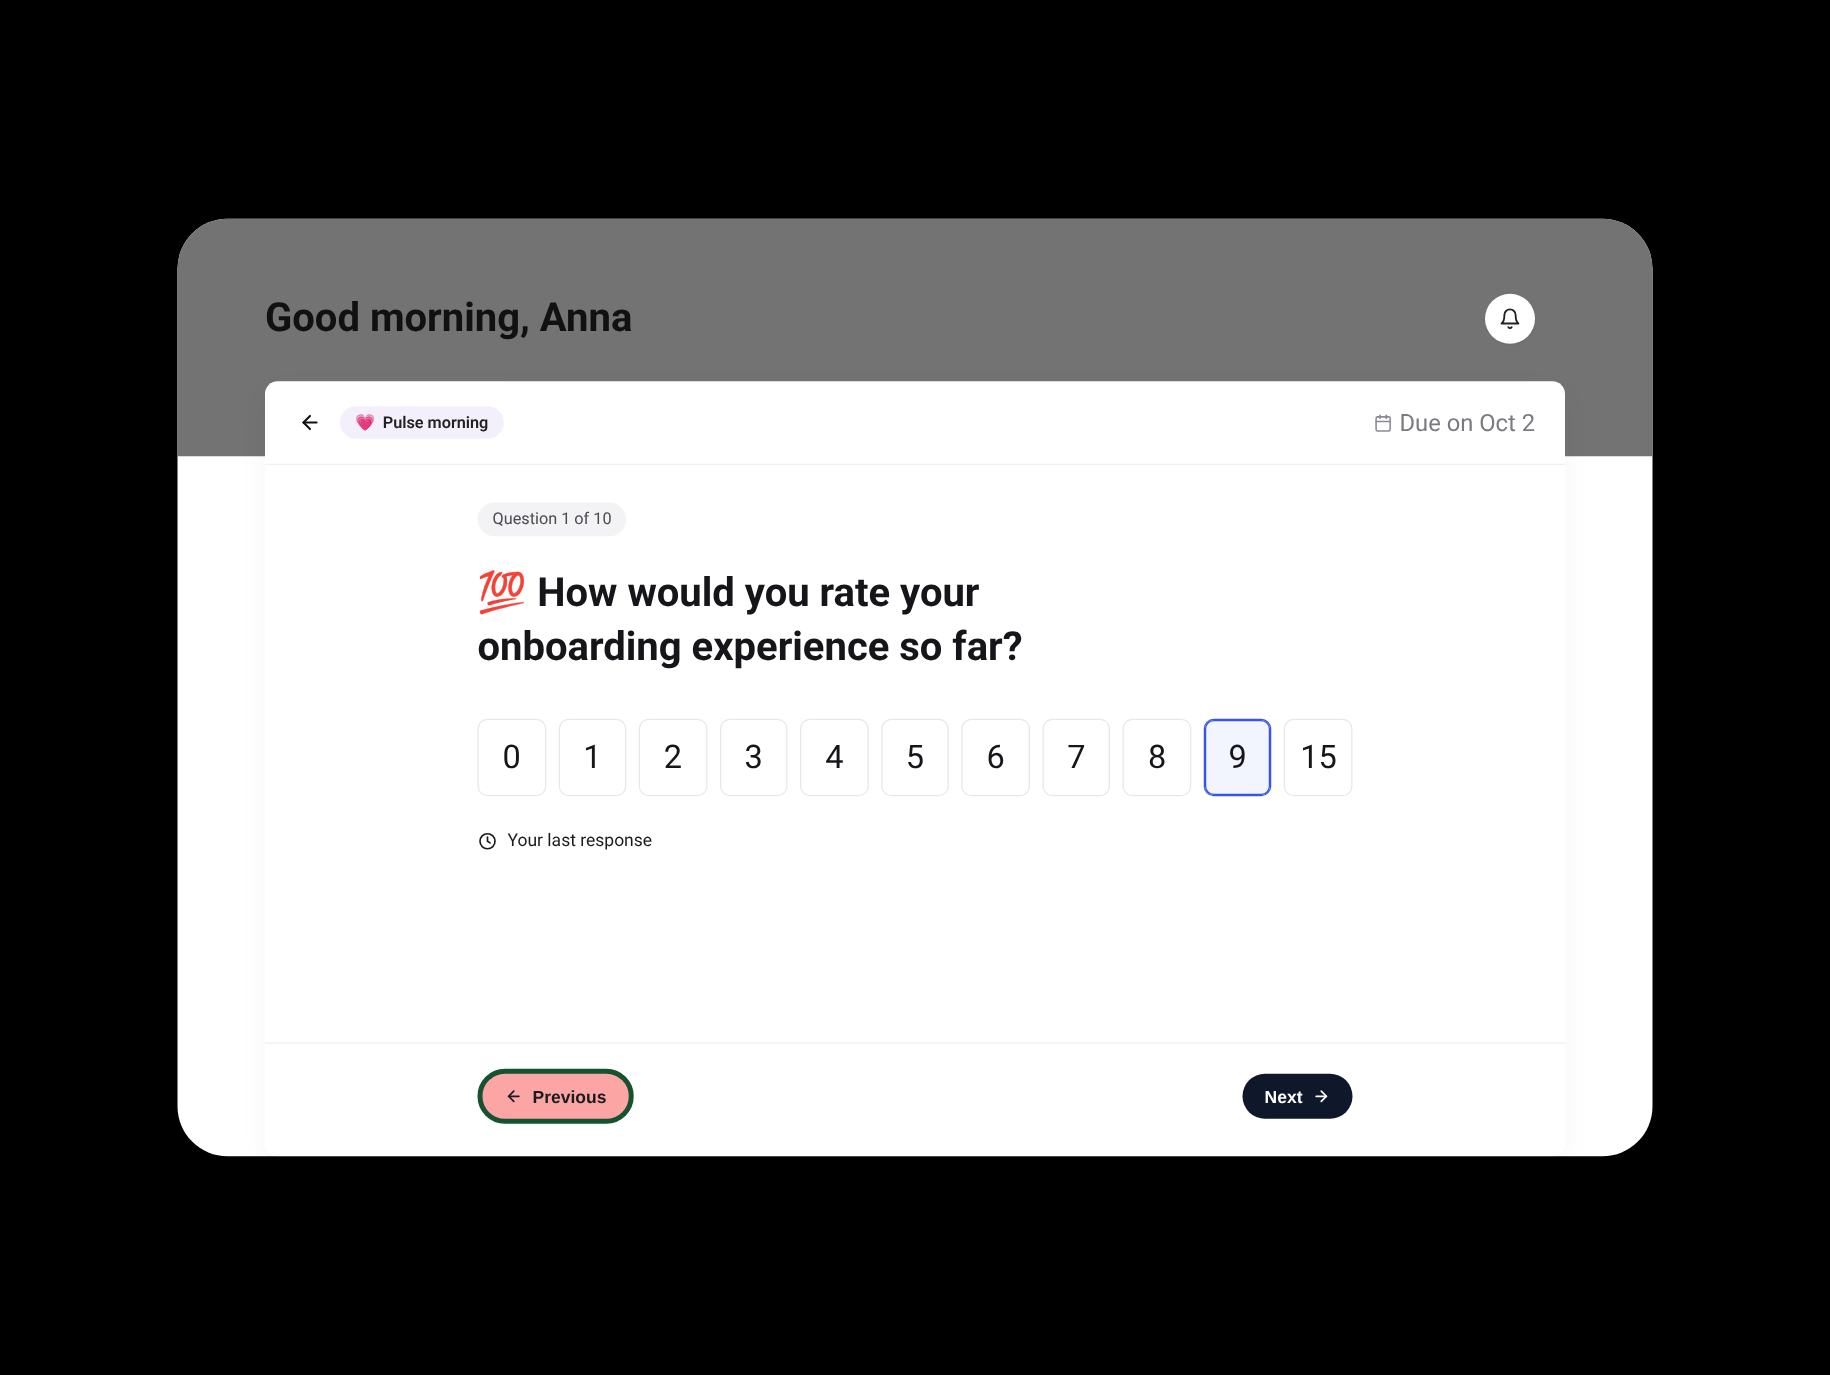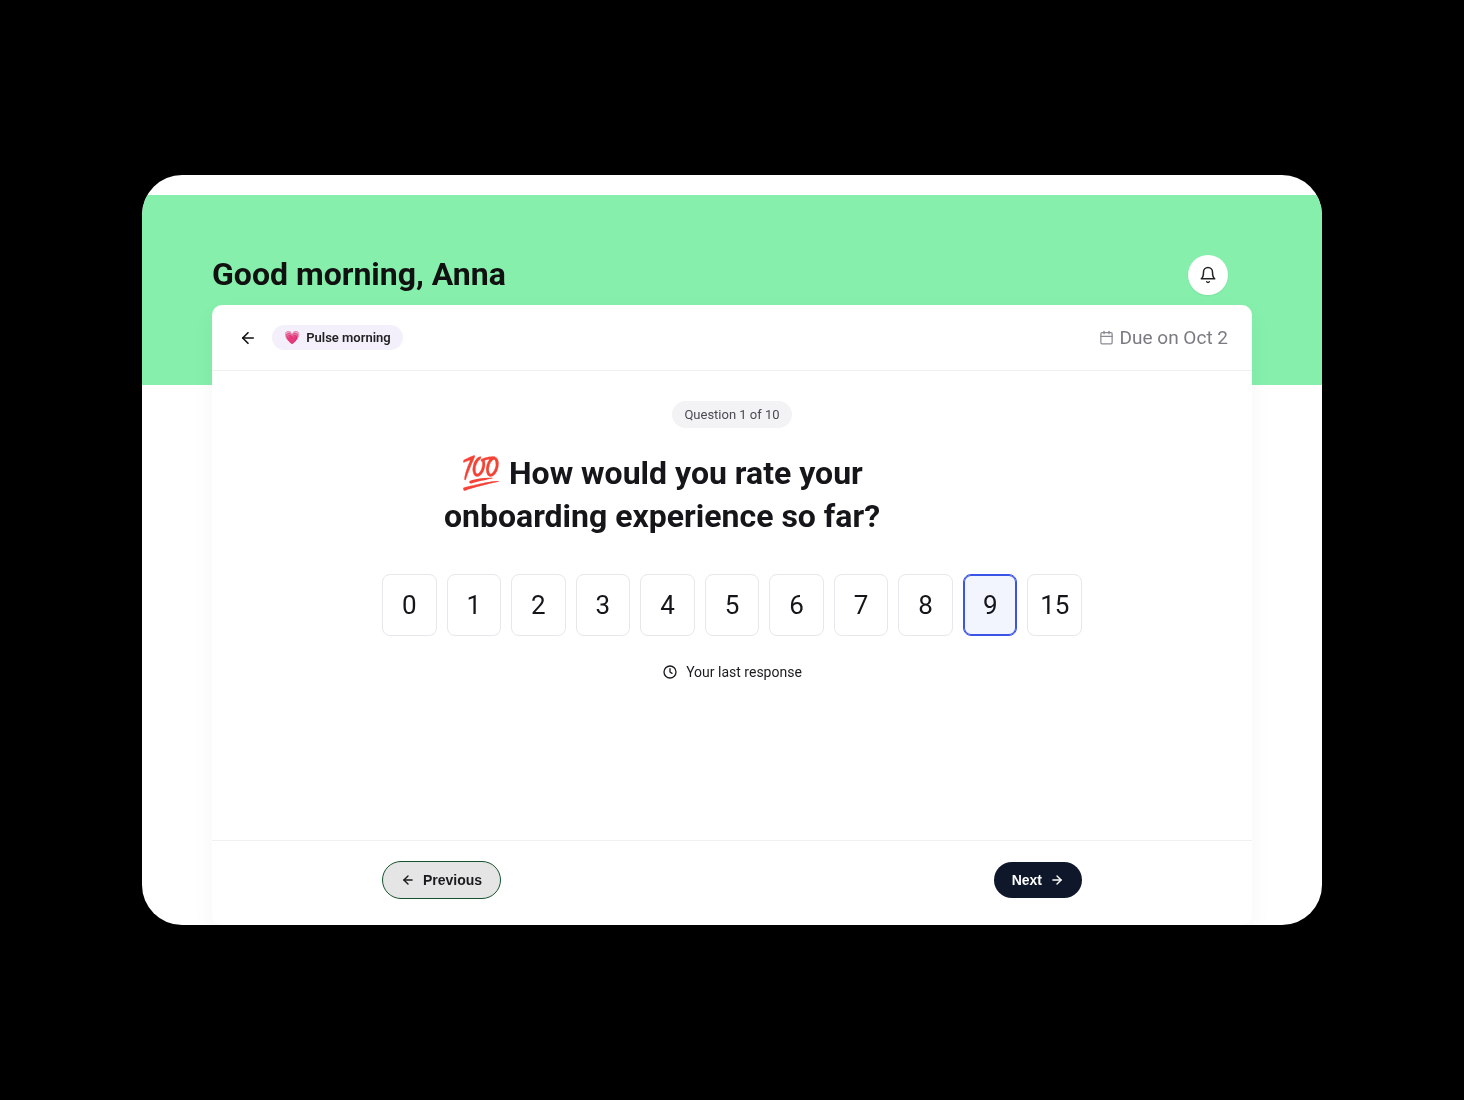--- a/index.html
+++ b/index.html
@@ -22,28 +22,27 @@
     position: relative;
     box-shadow: 0 0 0 1px rgba(0,0,0,0.06);
   }
   .device-inner {
     position: absolute;
     inset: 0;
     display: flex;
     flex-direction: column;
   }
   .top-band {
-    background: #86efac;
+    background: #737373;
     height: 190px;
     width: 100%;
     padding: 60px 94px 0 70px;
     display: flex;
     align-items: flex-start;
     justify-content: space-between;
-    margin-top: 20px;
   }
   .greeting {
     font-size: 32px;
     font-weight: 700;
     color: #111;
   }
   .bell-wrap {
     width: 40px;
     height: 40px;
     border-radius: 50%;
@@ -101,21 +100,20 @@
     display: inline-flex;
     align-items: center;
     gap: 6px;
     color: #7a7a82;
     font-size: 19px;
   }
   .card-body {
     flex: 1;
     padding: 30px 170px 0 170px;
     overflow: hidden;
-    text-align: center;
   }
   .q-badge {
     display: inline-block;
     background: #f3f3f5;
     color: #4a4a52;
     font-size: 13px;
     padding: 6px 12px;
     border-radius: 999px;
   }
   .q-title {
@@ -172,22 +170,22 @@
     align-items: center;
     gap: 8px;
     font-size: 14px;
     font-weight: 600;
     padding: 10px 18px;
     border-radius: 999px;
     cursor: pointer;
     border: none;
   }
   .btn-prev {
-    background: #e5e5e5;
-    border: 1px solid #14532d;
+    background: #fca5a5;
+    border: 4px solid #14532d;
     color: #1b1b1f;
   }
   .btn-next {
     background: #0f172a;
     color: #fff;
   }
   svg { display: block; }
 </style>
 </head>
 <body>

